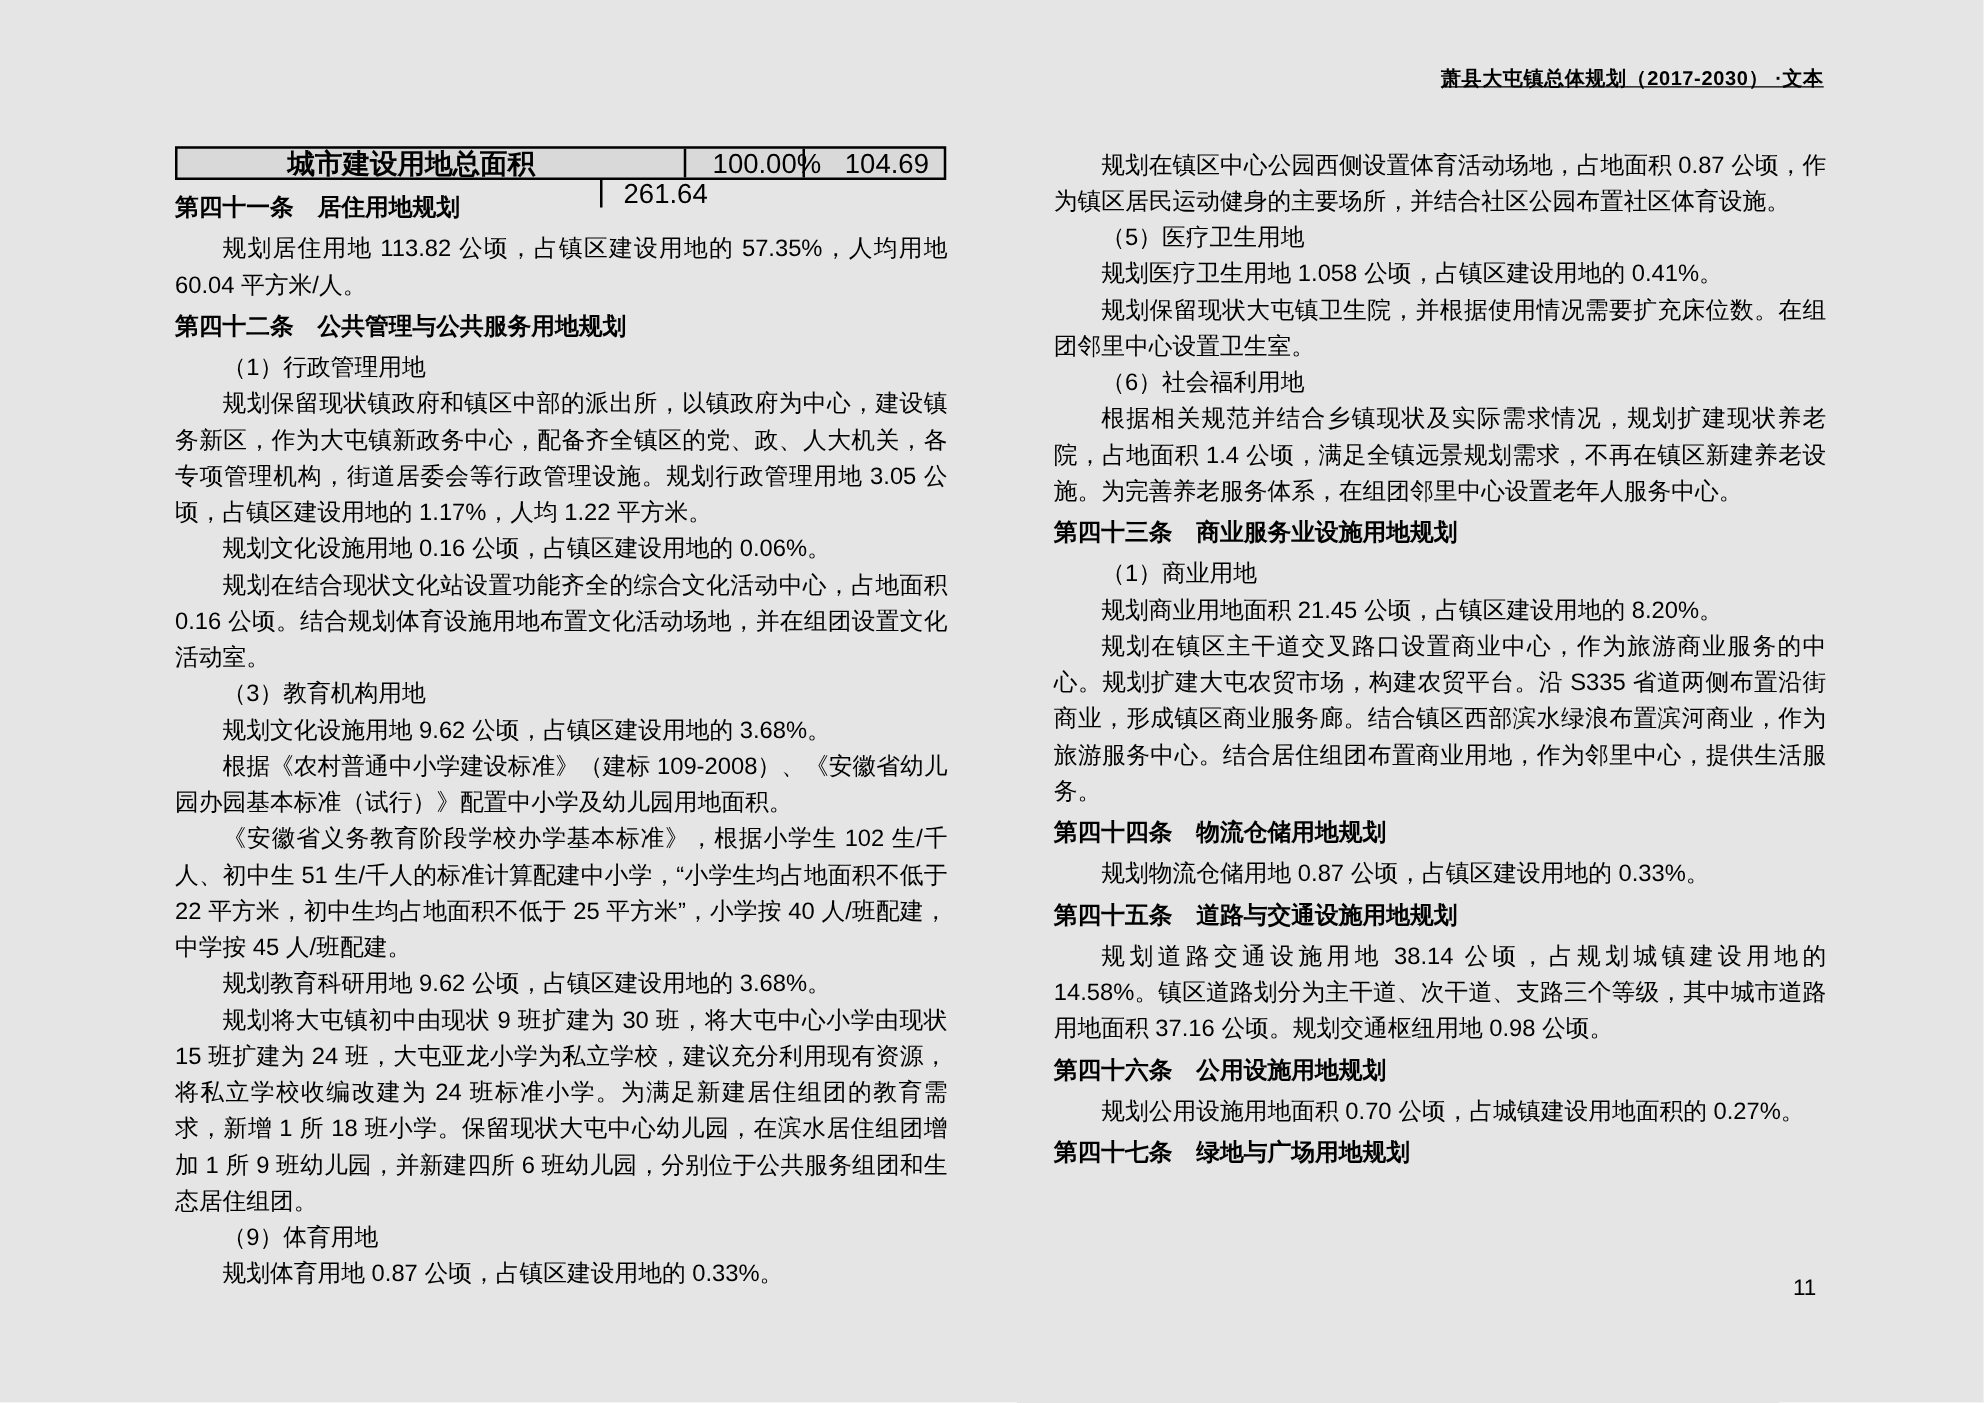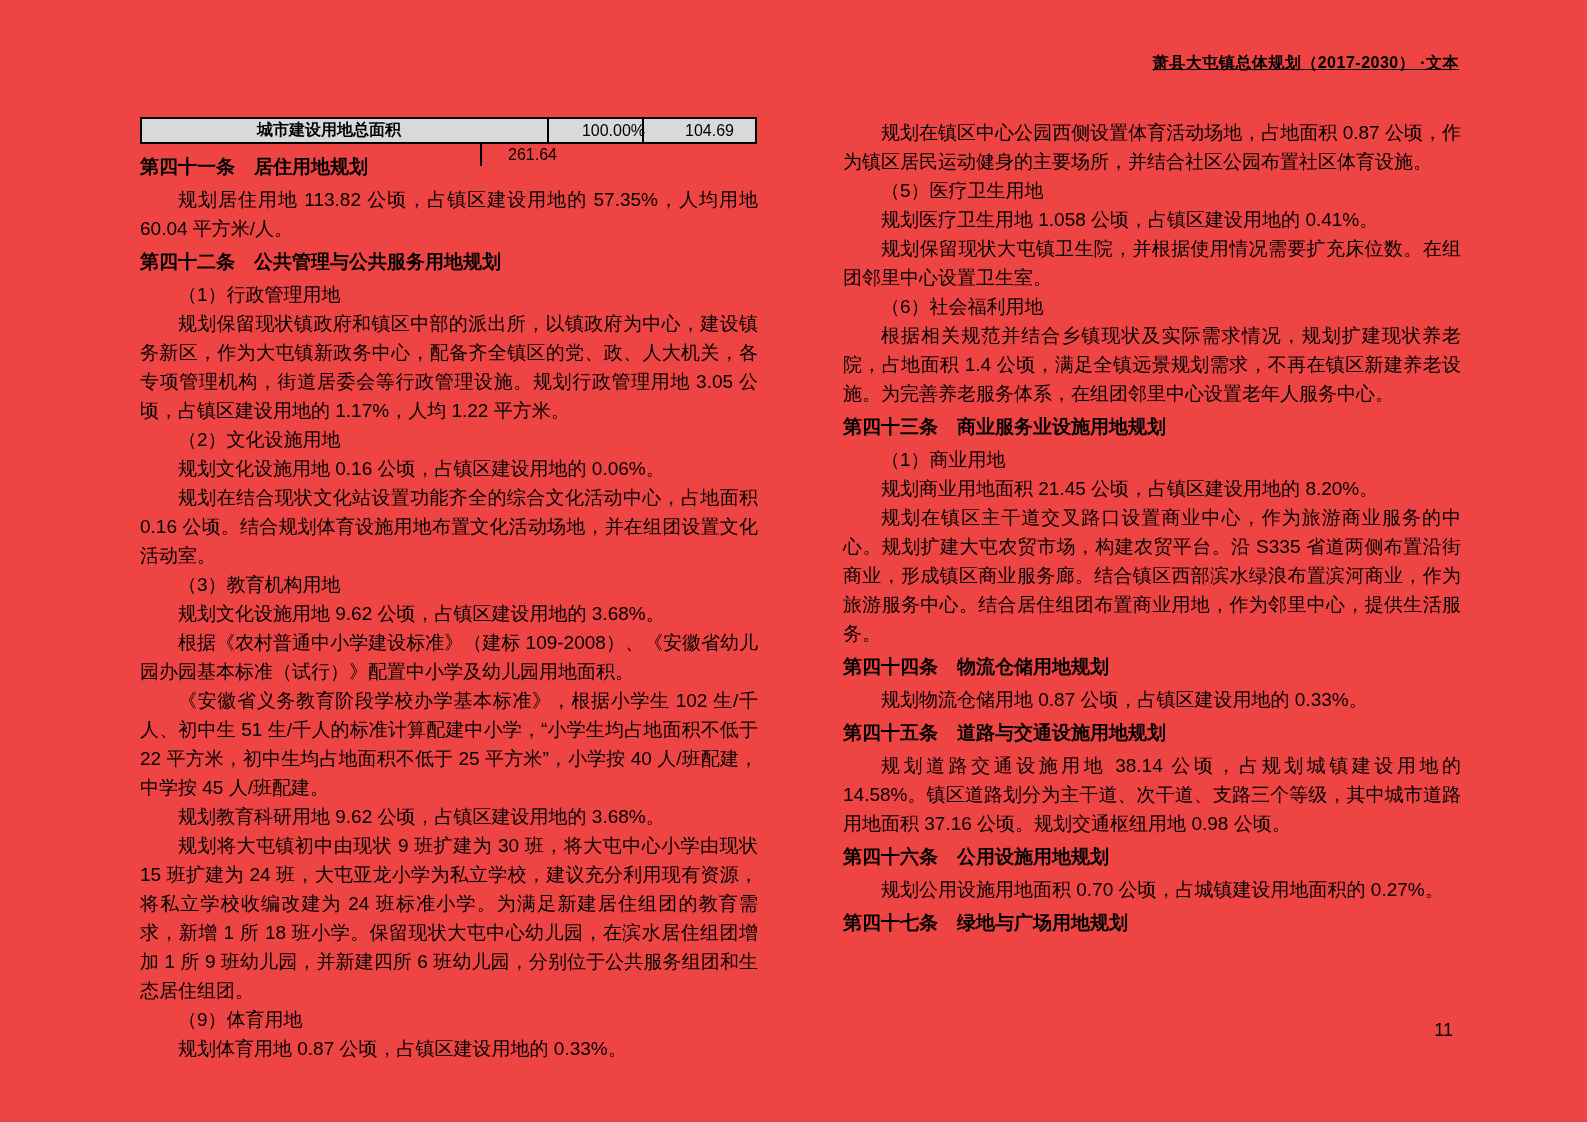--- a/index.html
+++ b/index.html
@@ -1,20 +1,20 @@
 <!DOCTYPE html>
 <html><head>
 <meta charset="utf-8">
 <style>
   html, body { margin: 0; padding: 0; background: #ffffff; }
   .page {
     position: relative;
     width: 1587px;
     height: 1122px;
-    background: #ef4444;
+    background: #e5e5e5;
     font-family: "Liberation Sans", sans-serif;
     color: #000000;
     overflow: hidden;
   }
   .doc-header {
     position: absolute;
     top: 53px;
     right: 128px;
     font-size: 16px;
     font-weight: bold;
@@ -29,21 +29,21 @@
     height: 27px;
     box-sizing: border-box;
     border: 2px solid #000000;
     background: #d9d9d9;
     display: flex;
   }
   .land-table .cell {
     display: flex;
     align-items: center;
     justify-content: center;
-    font-size: 16px;
+    font-size: 22px;
     box-sizing: border-box;
     border-left: 2px solid #000000;
     height: 100%;
     padding-left: 36px;
   }
   .land-table .cell:first-child { border-left: none; }
   .cell-label { width: 338px; font-weight: bold; }
   .cell-v1 { width: 67px; margin-top: 24px; }
   .cell-v2 { width: 95px; }
   .cell-v3 { width: 97px; }
@@ -89,21 +89,20 @@
     <div class="cell cell-v2">100.00%</div>
     <div class="cell cell-v3">104.69</div>
   </div>
 
   <div class="column col-left">
     <h2 class="article">第四十一条　居住用地规划</h2>
     <p class="para">规划居住用地 113.82 公顷，占镇区建设用地的 57.35%，人均用地 60.04 平方米/人。</p>
     <h2 class="article">第四十二条　公共管理与公共服务用地规划</h2>
     <p class="para">（1）行政管理用地</p>
     <p class="para">规划保留现状镇政府和镇区中部的派出所，以镇政府为中心，建设镇务新区，作为大屯镇新政务中心，配备齐全镇区的党、政、人大机关，各专项管理机构，街道居委会等行政管理设施。规划行政管理用地 3.05 公顷，占镇区建设用地的 1.17%，人均 1.22 平方米。</p>
-    <p class="para">（2）文化设施用地</p>
     <p class="para">规划文化设施用地 0.16 公顷，占镇区建设用地的 0.06%。</p>
     <p class="para">规划在结合现状文化站设置功能齐全的综合文化活动中心，占地面积 0.16 公顷。结合规划体育设施用地布置文化活动场地，并在组团设置文化活动室。</p>
     <p class="para">（3）教育机构用地</p>
     <p class="para">规划文化设施用地 9.62 公顷，占镇区建设用地的 3.68%。</p>
     <p class="para">根据《农村普通中小学建设标准》（建标 109-2008）、《安徽省幼儿园办园基本标准（试行）》配置中小学及幼儿园用地面积。</p>
     <p class="para">《安徽省义务教育阶段学校办学基本标准》，根据小学生 102 生/千人、初中生 51 生/千人的标准计算配建中小学，“小学生均占地面积不低于 22 平方米，初中生均占地面积不低于 25 平方米”，小学按 40 人/班配建，中学按 45 人/班配建。</p>
     <p class="para">规划教育科研用地 9.62 公顷，占镇区建设用地的 3.68%。</p>
     <p class="para">规划将大屯镇初中由现状 9 班扩建为 30 班，将大屯中心小学由现状 15 班扩建为 24 班，大屯亚龙小学为私立学校，建议充分利用现有资源，将私立学校收编改建为 24 班标准小学。为满足新建居住组团的教育需求，新增 1 所 18 班小学。保留现状大屯中心幼儿园，在滨水居住组团增加 1 所 9 班幼儿园，并新建四所 6 班幼儿园，分别位于公共服务组团和生态居住组团。</p>
     <p class="para">（9）体育用地</p>
     <p class="para">规划体育用地 0.87 公顷，占镇区建设用地的 0.33%。</p>

